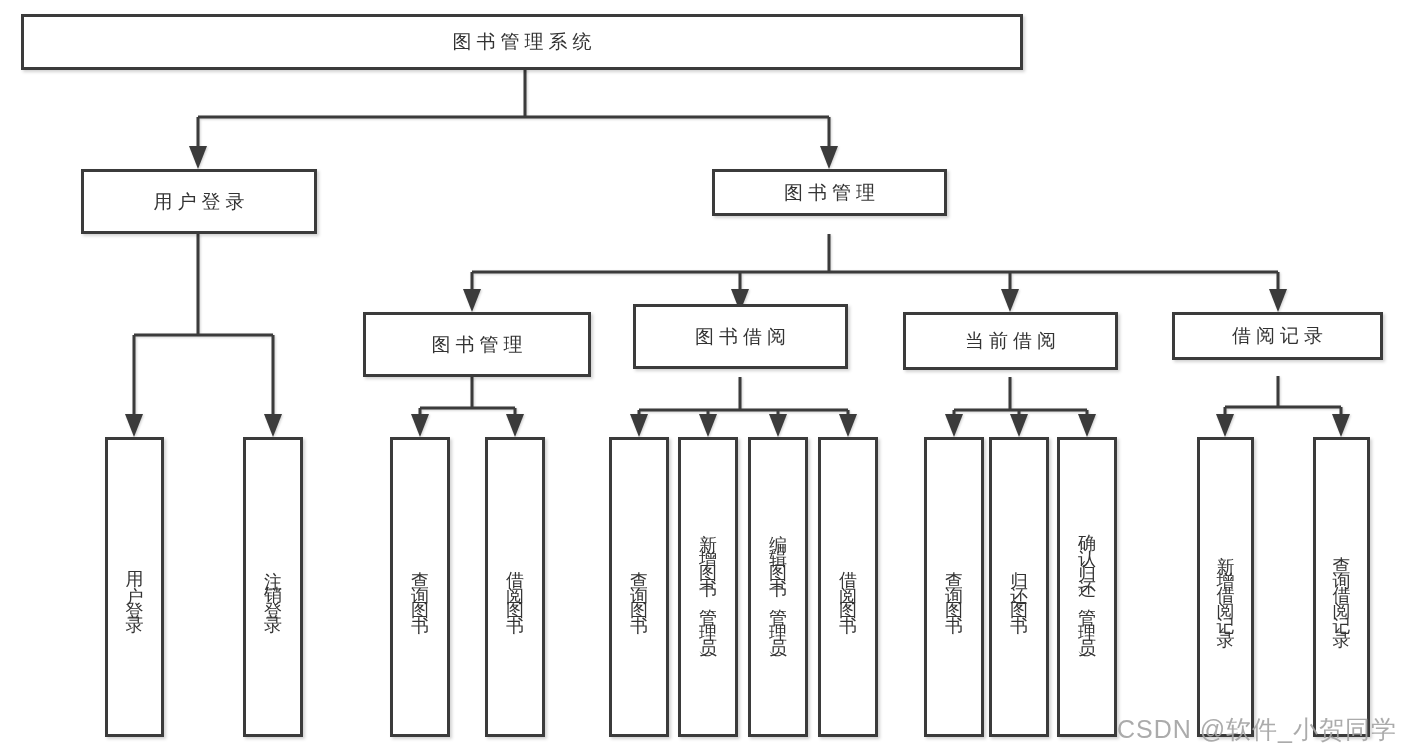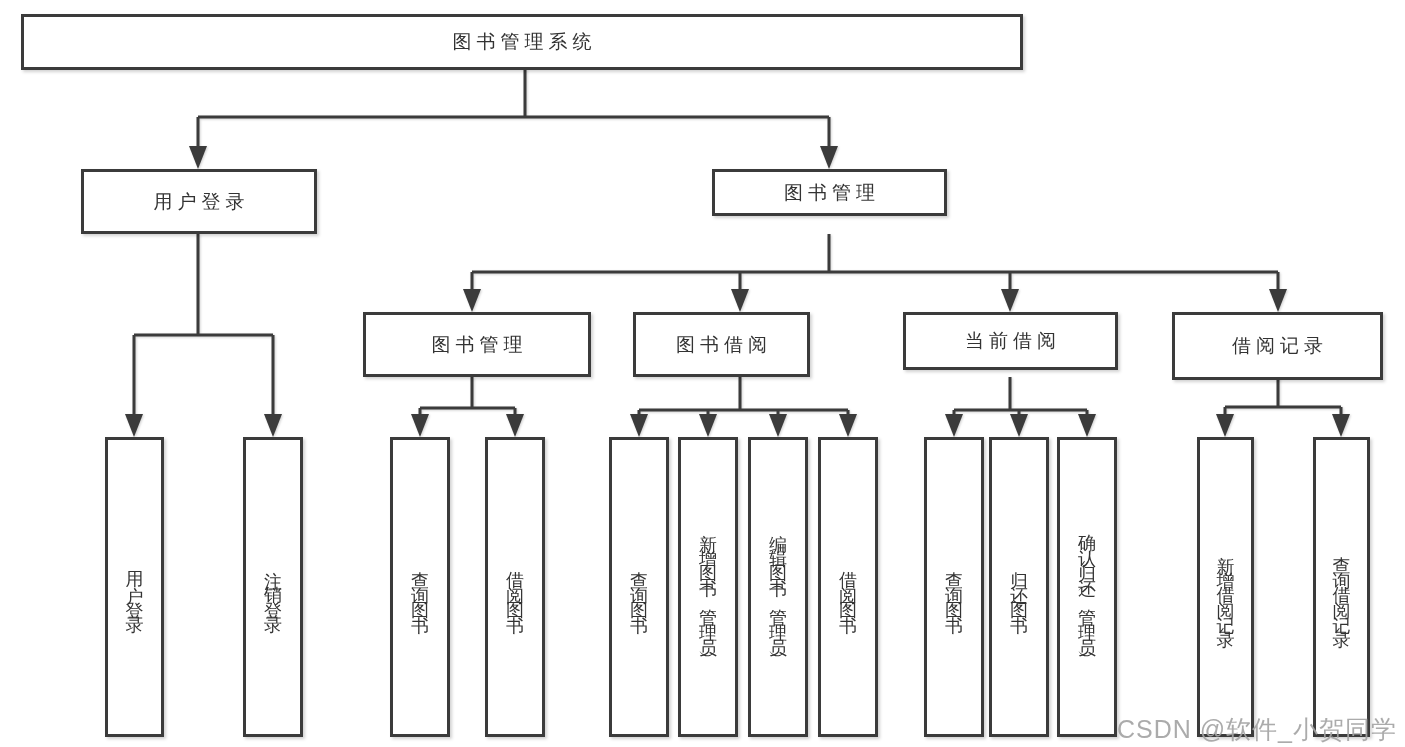--- a/index.html
+++ b/index.html
@@ -68,27 +68,27 @@
   <div class="node h" style="left:81px;top:169px;width:236px;height:65px">
     <span>用户登录</span>
   </div>
   <div class="node h" style="left:712px;top:169px;width:235px;height:47px">
     <span>图书管理</span>
   </div>
 
   <div class="node h" style="left:363px;top:312px;width:228px;height:65px">
     <span>图书管理</span>
   </div>
-  <div class="node h" style="left:633px;top:312px;width:177px;height:65px">
+  <div class="node h" style="left:633px;top:304px;width:215px;height:65px">
     <span>图书借阅</span>
   </div>
   <div class="node h" style="left:903px;top:312px;width:215px;height:58px">
     <span>当前借阅</span>
   </div>
-  <div class="node h" style="left:1172px;top:312px;width:211px;height:68px">
+  <div class="node h" style="left:1172px;top:312px;width:211px;height:48px">
     <span>借阅记录</span>
   </div>
 
   <div class="node v" style="left:105px;top:437px;width:59px;height:300px">
     <span>用户登录</span>
   </div>
   <div class="node v" style="left:243px;top:437px;width:60px;height:300px">
     <span>注销登录</span>
   </div>
   <div class="node v" style="left:390px;top:437px;width:60px;height:300px">

